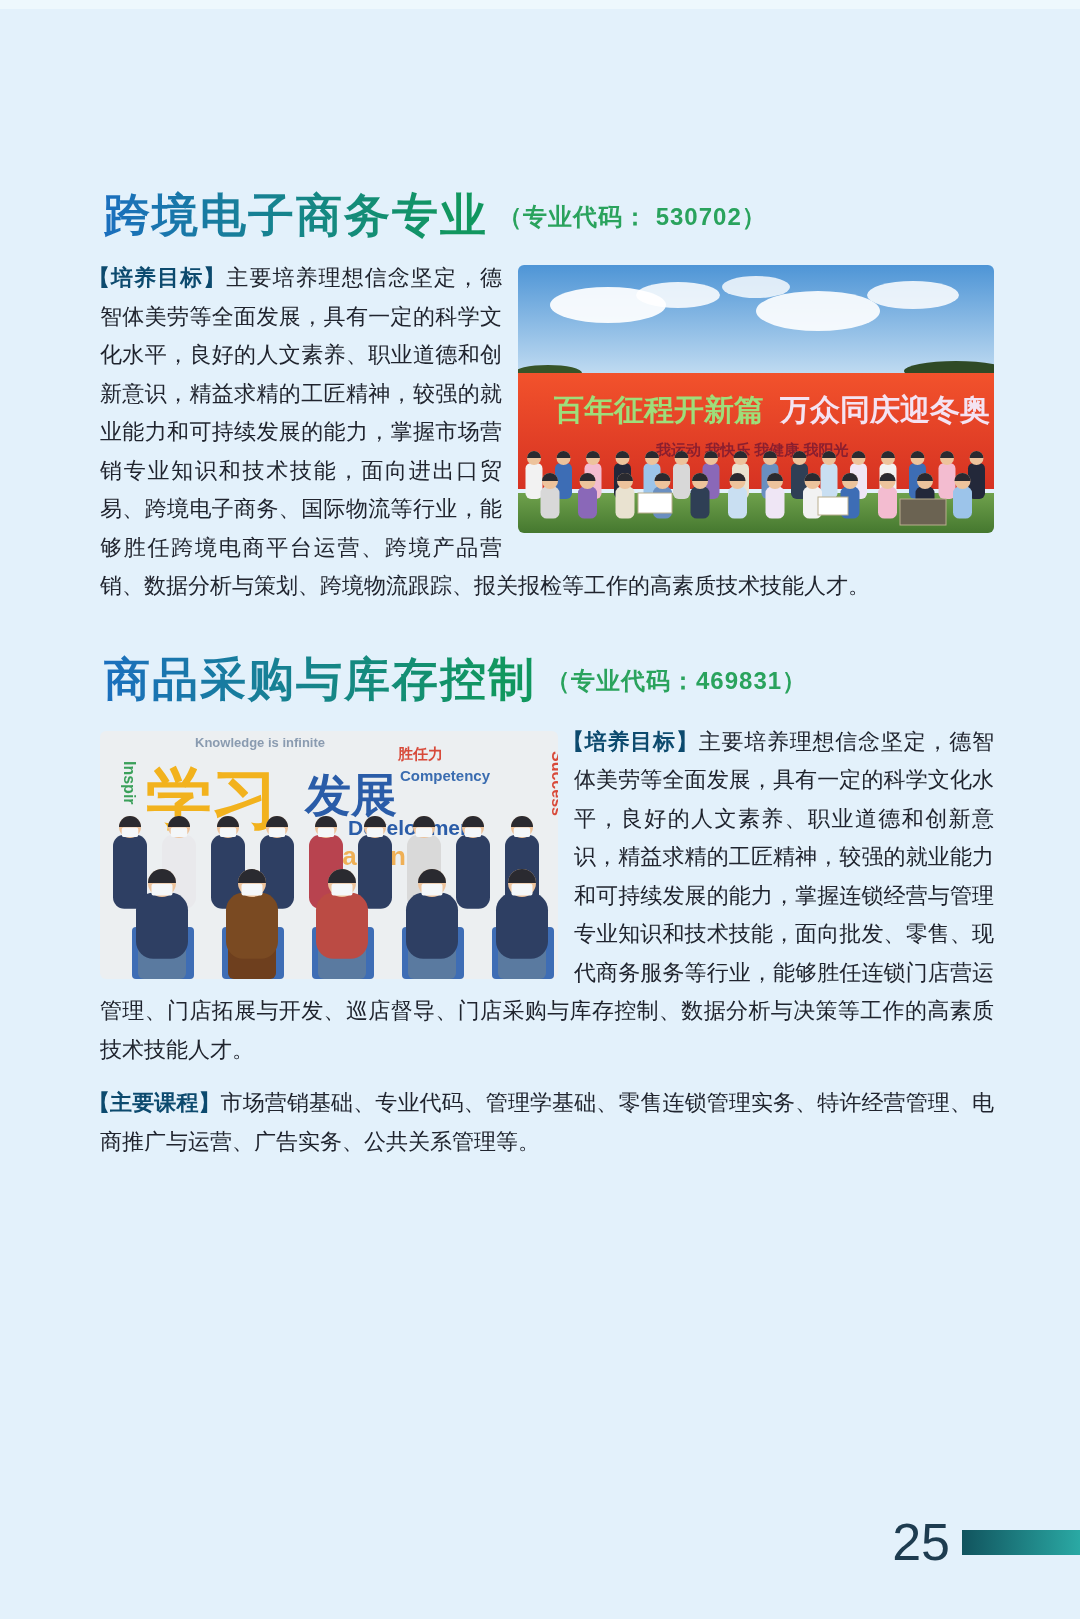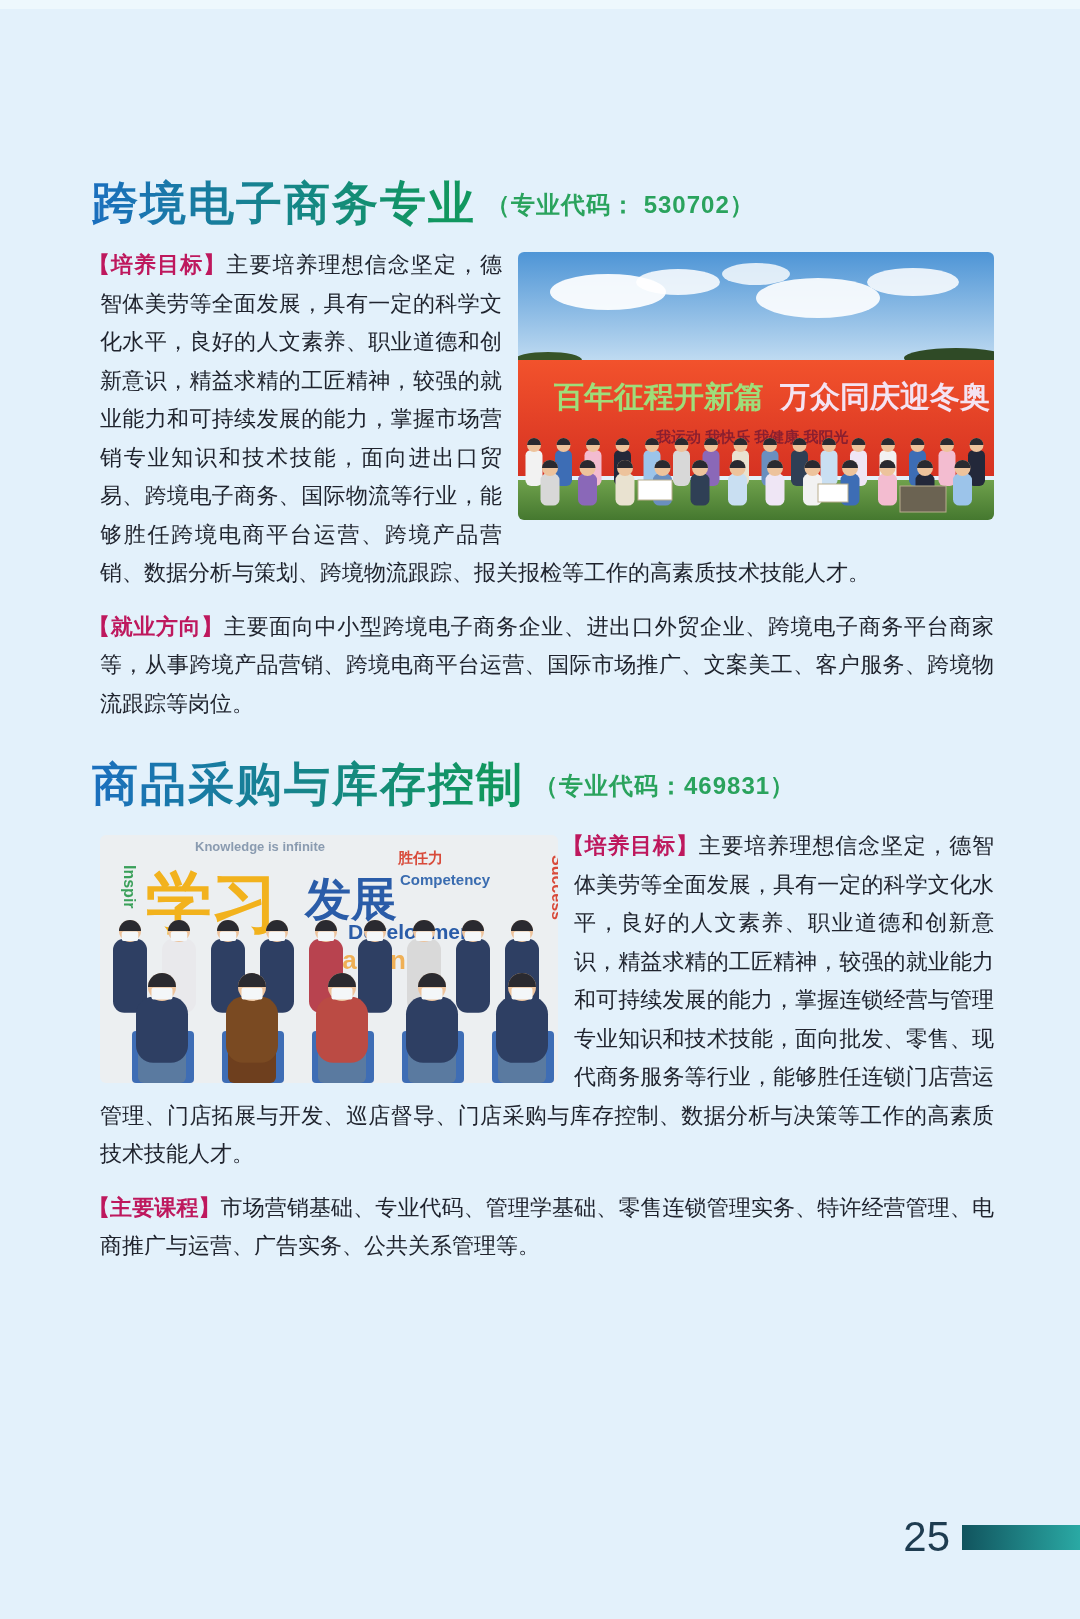--- a/index.html
+++ b/index.html
@@ -13,21 +13,21 @@
   .top-strip{
     position:absolute;top:0;left:0;right:0;height:9px;
     background:#eef8fd;
   }
   .content{
     position:absolute;
     left:88px; width:906px; top:0;
     color:#20242e;
   }
   .prog-title{
-    margin:4px;
+    margin:16px;
     padding-top:172px;
     font-size:46px;
     line-height:1.2;
     font-weight:bold;
     letter-spacing:2px;
     white-space:nowrap;
   }
   .prog-title.second{ padding-top:30px; }
   .title-grad{
     background:linear-gradient(90deg,#1b6fbe 0%, #11975f 90%);
@@ -46,21 +46,21 @@
   }
   .para{
     margin:15px 0 0 0;
     font-size:22px;
     line-height:38.5px;
     text-align:justify;
     padding-left:12px;
     text-indent:-12px;
     color:#20242e;
   }
-  .para b{ color:#be185d; }
+  .para b{ color:#0c4a6e; }
   .photo{
     border-radius:6px;
     overflow:hidden;
     display:block;
   }
   .photo-right{
     float:right;
     margin:6px 0 8px 16px;
   }
   .photo-left{
@@ -68,21 +68,21 @@
     margin:8px 16px 8px 0;
   }
   .clearfix::after{content:"";display:block;clear:both;}
   .footer{
     position:absolute;
     right:0; top:1516px;
     display:flex;
     align-items:center;
   }
   .page-num{
-    font-size:42px;
+    font-size:52px;
     color:#1e3c50;
     font-weight:500;
     margin-right:12px;
     line-height:1;
   }
   .footer-bar{
     width:118px;height:25px;
     background:linear-gradient(90deg,#11545e 0%, #2aa9a4 100%);
   }
   svg text{ font-family:"Liberation Sans", sans-serif; }
@@ -213,21 +213,20 @@
           <circle cx="444.5" cy="216" r="8" fill="#edc39c"></circle>
           <path d="M 436.5 216 a 8 8 0 0 1 16 0 z" fill="#2a2a30"></path>
           <rect x="120" y="228" width="34" height="20" fill="#ffffff" stroke="#b9ae8e"></rect>
           <rect x="300" y="232" width="30" height="18" fill="#ffffff" stroke="#b9ae8e"></rect>
           <rect x="382" y="234" width="46" height="26" fill="#6b6352" stroke="#b9ae8e"></rect>
         </g>
     </svg><b>【培养目标】</b><span>主要培养理想信念坚定，德智体美劳等全面发展，具有一定的科学文化水平，良好的人文素养、职业道德和创新意识，精益求精的工匠精神，较强的就业能力和可持续发展的能力，掌握市场营销专业知识和技术技能，面向进出口贸易、跨境电子商务、国际物流等行业，能够胜任跨境电商平台运营、跨境产品营销、数据分析与策划、跨境物流跟踪、报关报检等工作的高素质技术技能人才。</span>
   </p>
 
 
-  <p class="para"><b>【就业方向】</b><span>主要面向中小型跨境电子商务企业、进出口外贸企业、跨境电子商务平台商家等，从事跨境产品营销、跨境电商平台运营、国际市场推广、文案美工、客户服务、跨境物流跟踪等岗位。</span></p>
 
   <h1 class="prog-title second"><span class="title-grad">商品采购与库存控制</span><span class="prog-code">（专业代码：469831）</span></h1>
 
   <p class="para clearfix">
     <svg class="photo photo-left" width="458" height="248" viewBox="0 0 458 248">
       <rect x="0" y="0" width="458" height="248" fill="#eceff1"></rect>
       <text x="95" y="16" font-size="13" font-weight="bold" fill="#8a9bb0">Knowledge is infinite</text>
       <text x="46" y="90" font-size="66" font-weight="bold" fill="#f2b21d">学习</text>
       <text x="205" y="80" font-size="46" font-weight="bold" fill="#2a5ca8">发展</text>
       <text x="248" y="104" font-size="21" font-weight="bold" fill="#2a5ca8">Development</text>

